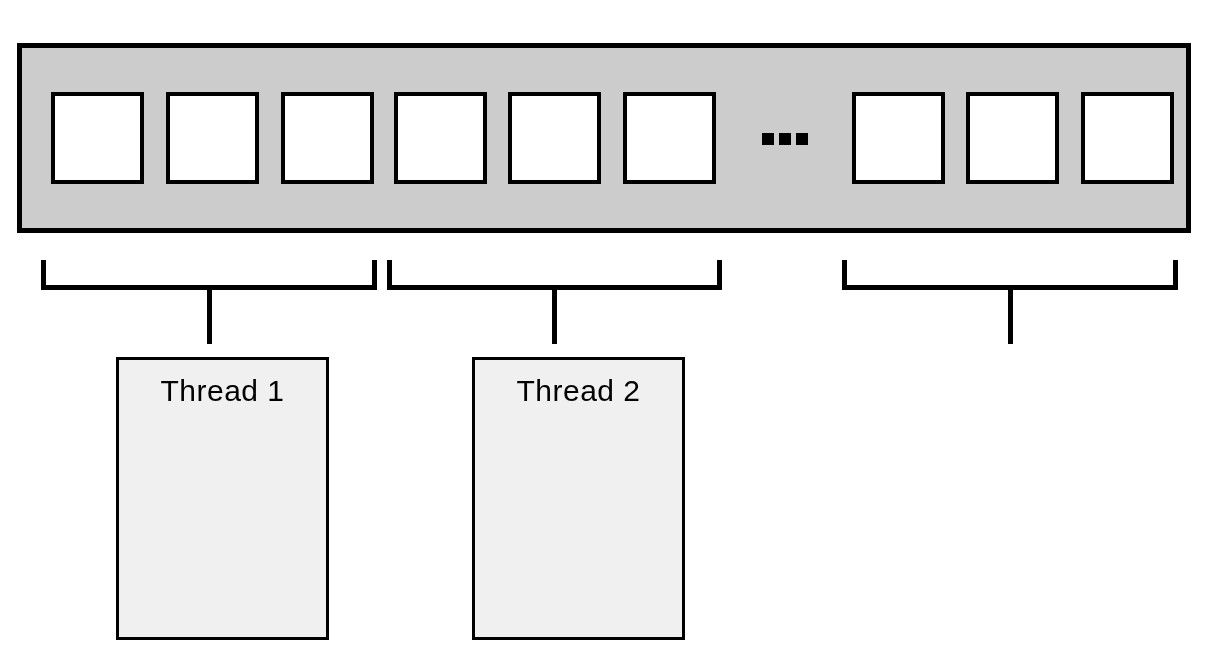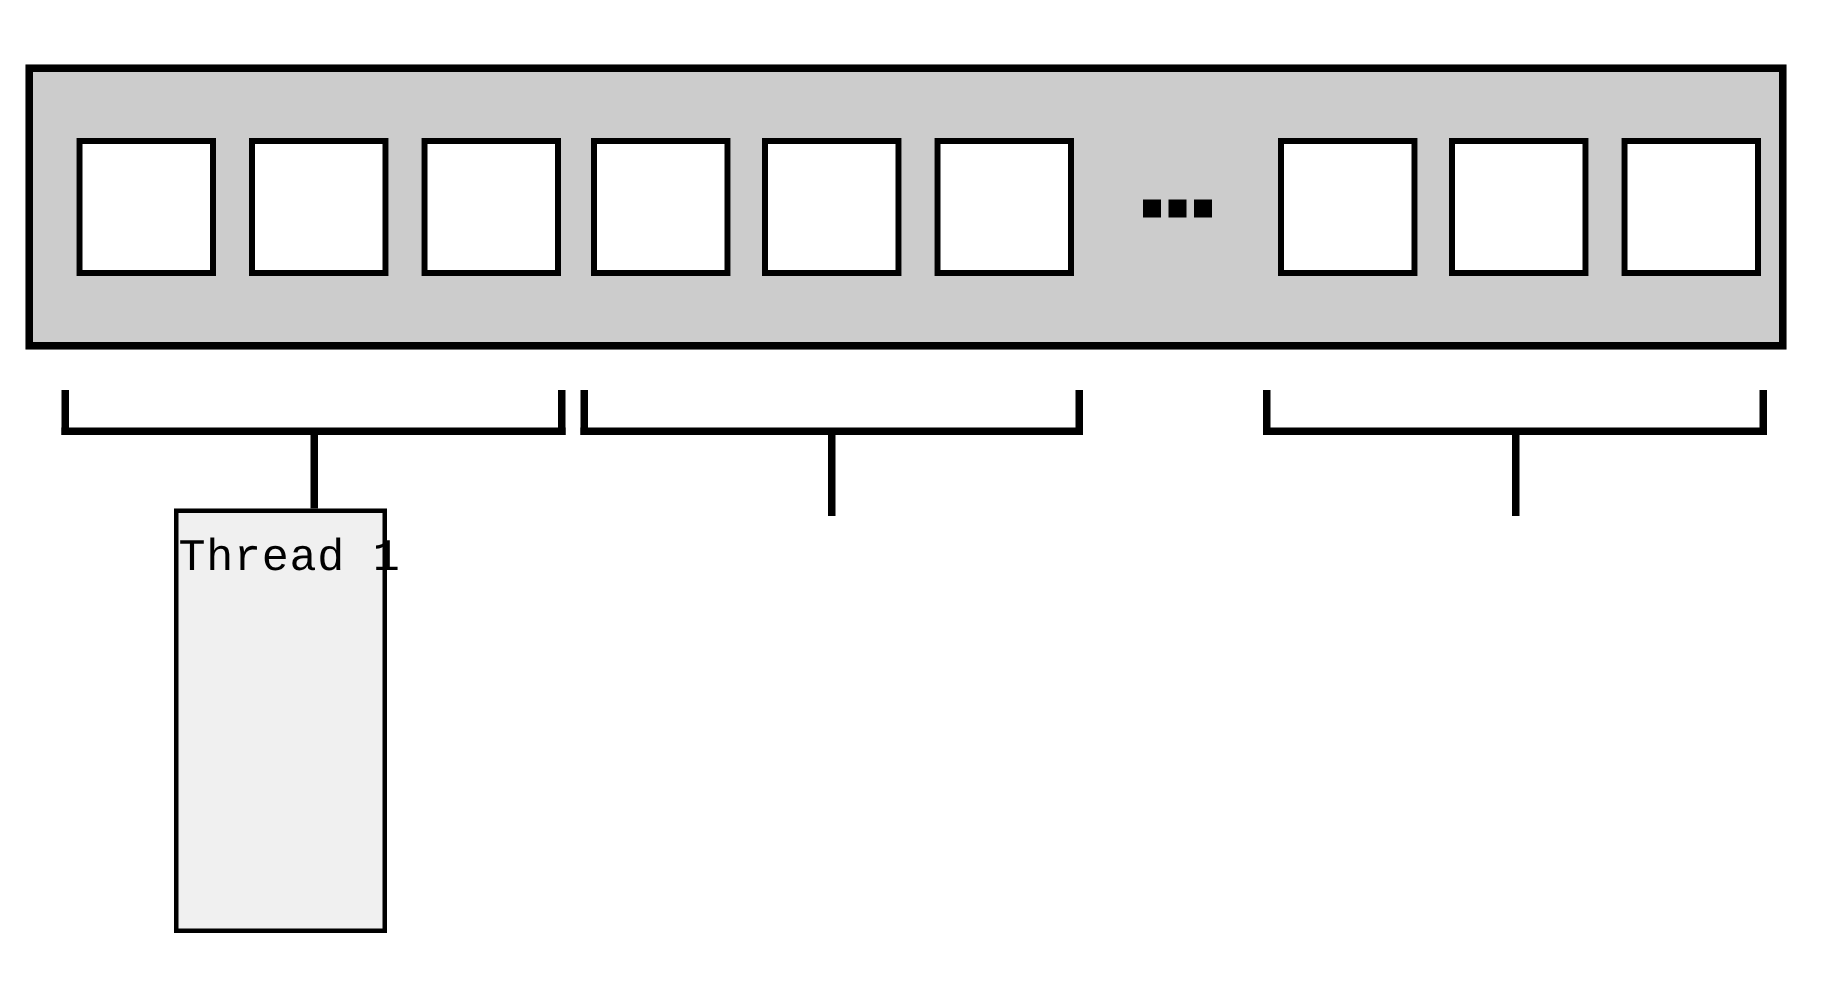--- a/index.html
+++ b/index.html
@@ -80,28 +80,27 @@
     height: 56px;
     background: var(--line, #000000);
   }
   .stem.s1 { left: 207px; }
   .stem.s2 { left: 552px; }
   .stem.s3 { left: 1008px; }
 
   
   .thread-box {
     position: absolute;
-    top: 339px;
-    width: 142px;
+    top: 357px;
+    width: 213px;
     height: 283px;
     background: var(--thread-box-fill, #f0f0f0);
     border: 3px solid var(--line, #000000);
     text-align: center;
     padding-top: 14px;
-    font-family: Liberation Mono, monospace;
   }
   .thread-box.t1 { left: 116px; }
   .thread-box.t2 { left: 472px; }
   .thread-box.t3 { left: 927px; }
 
   .thread-label {
     font-size: 30px;
     color: var(--line, #000000);
     letter-spacing: 0.5px;
     white-space: nowrap;
@@ -133,14 +132,17 @@
   <div class="bracket b2"></div>
   <div class="bracket b3"></div>
 
   <div class="stem s1"></div>
   <div class="stem s2"></div>
   <div class="stem s3"></div>
 
   <div class="thread-box t1">
     <span class="thread-label">Thread 1</span>
   </div>
+  <div class="thread-box t2">
+    <span class="thread-label">Thread 2</span>
+  </div>
 
 </div>
 
 </body></html>

